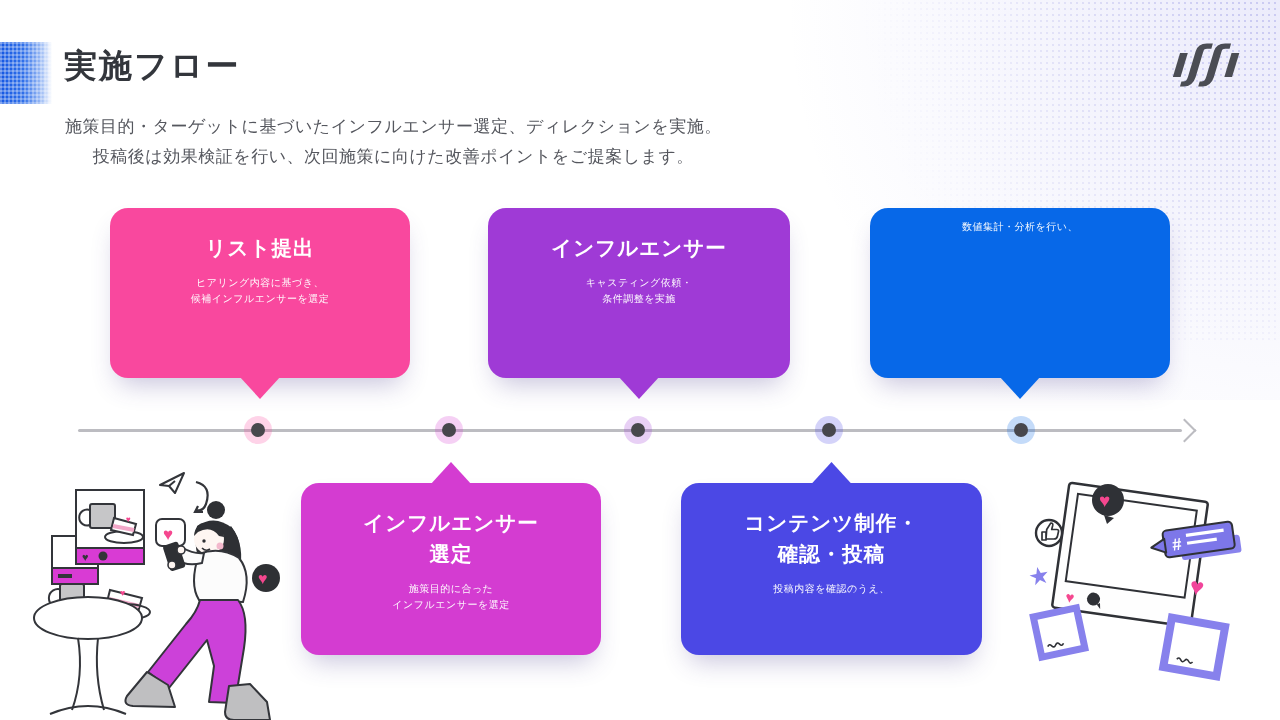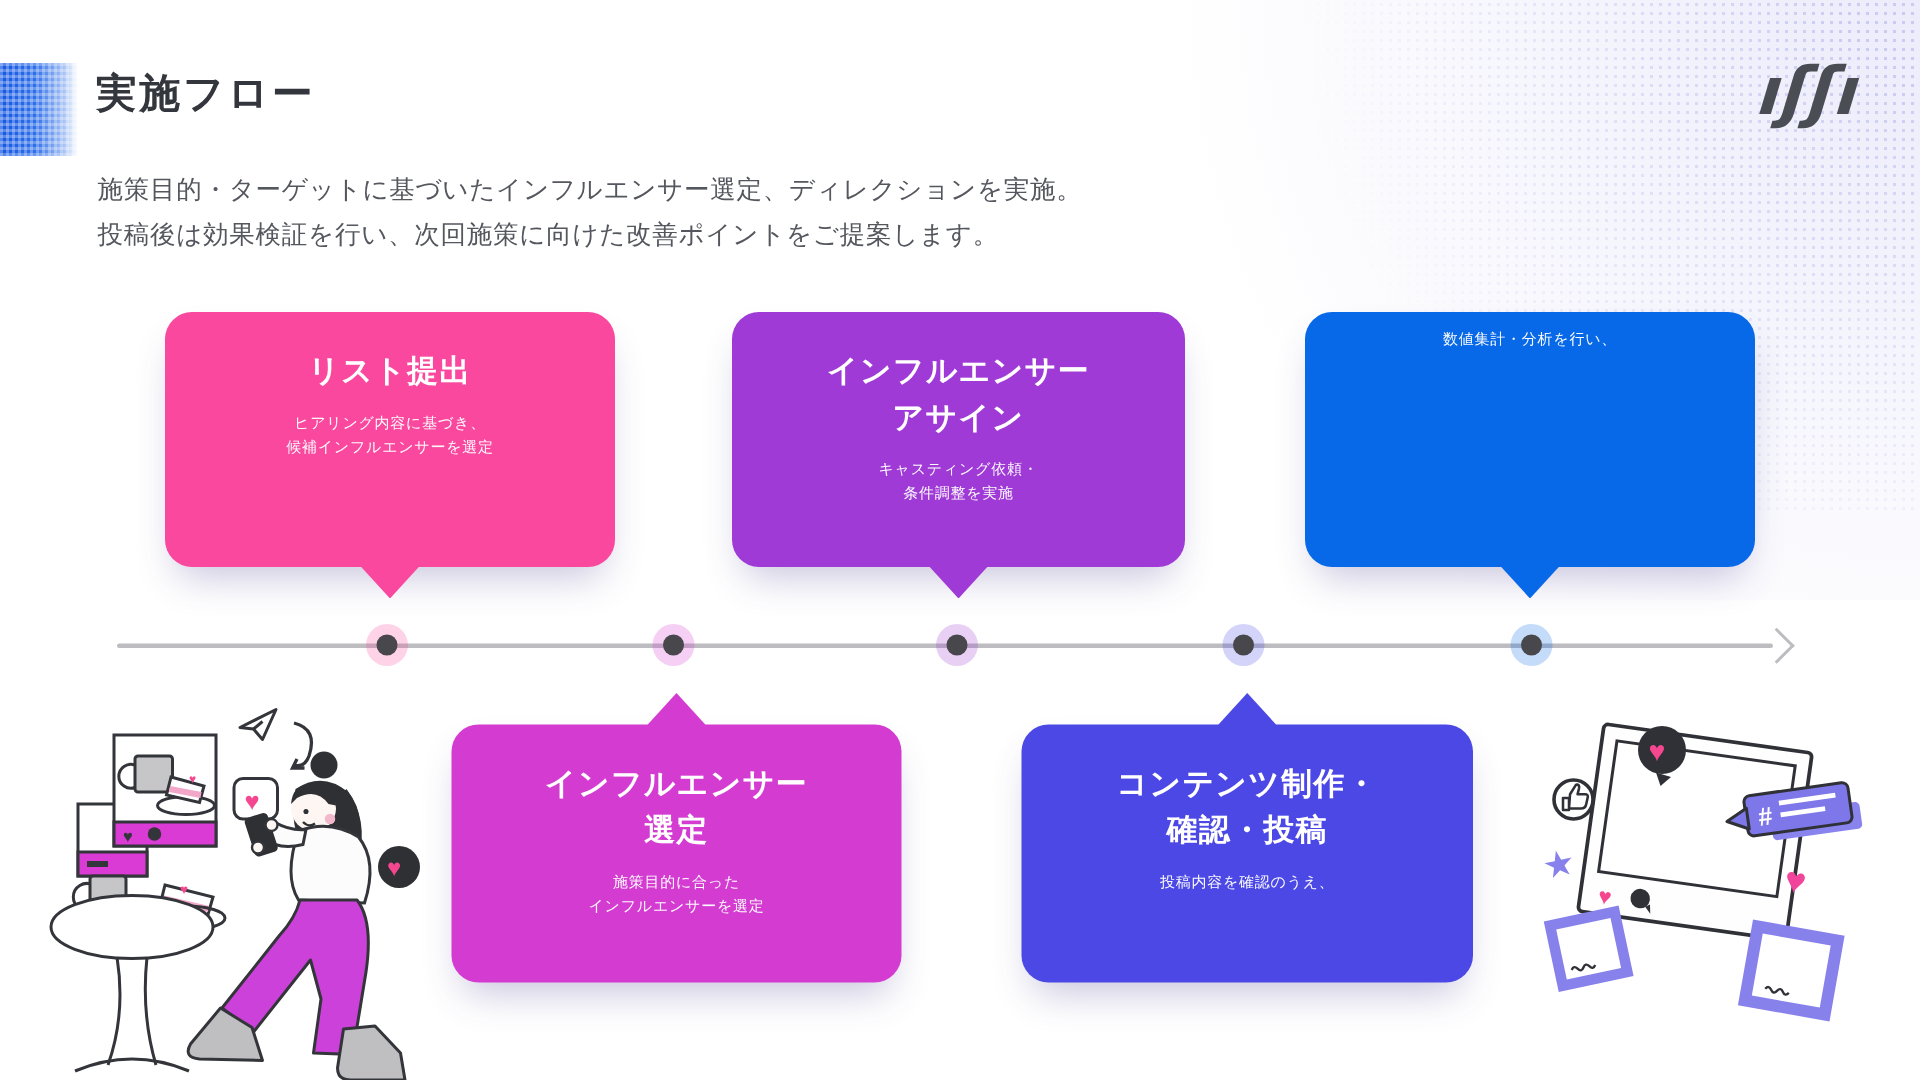--- a/index.html
+++ b/index.html
@@ -18,22 +18,22 @@
     background-size:6px 6px;
     -webkit-mask-image:radial-gradient(circle at 100% 0%, #000 10%, transparent 72%);
     mask-image:radial-gradient(circle at 100% 0%, #000 10%, transparent 72%);}
 
   
   .accent{position:absolute;left:0;top:42px;width:52px;height:62px;
     background-image:
       repeating-linear-gradient(0deg, rgba(255,255,255,.28) 0 2px, transparent 2px 4px),
       repeating-linear-gradient(90deg, rgba(255,255,255,.28) 0 2px, transparent 2px 4px),
       linear-gradient(90deg,#1557E2 0%,#2F6FE9 45%,#9DBCF5 80%,rgba(255,255,255,0) 100%);}
-  .title{position:absolute;left:64px;top:44px;font-size:27px;font-weight:700;color:#33363C;letter-spacing:2px;}
-  .desc{position:absolute;left:65px;top:112px;font-size:17px;line-height:30px;color:#55575E;letter-spacing:.5px;}
+  .title{position:absolute;left:64px;top:44px;font-size:33px;font-weight:700;color:#33363C;letter-spacing:2px;}
+  .desc{position:absolute;left:65px;top:112px;font-size:17px;line-height:30px;color:#55575E;letter-spacing:.5px;text-align:center;}
   .logo{position:absolute;right:40px;top:40px;font-size:44px;line-height:1;color:#4B4D54;
     font-style:italic;font-weight:700;transform:skewX(-6deg);font-family:"DejaVu Sans",sans-serif;}
 
   
   .bubble{position:absolute;border-radius:18px;background:var(--c);color:#fff;text-align:center;
     box-shadow:0 14px 26px -8px rgba(70,55,140,.30);}
   .bubble .tail{position:absolute;left:50%;transform:translateX(-50%);width:42px;height:23px;background:var(--c);}
   .bubble.top .tail{bottom:-21px;clip-path:polygon(0 0,100% 0,50% 100%);}
   .bubble.bottom .tail{top:-21px;clip-path:polygon(50% 0,0 100%,100% 100%);}
   .b-title{margin-top:25px;font-size:20.5px;font-weight:700;line-height:1.5;letter-spacing:1px;}
@@ -115,21 +115,20 @@
     <div class="b-body">
       <div>施策目的に合った</div>
       <div>インフルエンサーを選定</div>
     </div>
     <div class="tail"></div>
   </div>
 
   <div class="bubble top s3" style="--c: #9F3AD6;">
     <div class="b-title">
       <div>インフルエンサー</div>
-      <div>アサイン</div>
     </div>
     <div class="b-body">
       <div>キャスティング依頼・</div>
       <div>条件調整を実施</div>
     </div>
     <div class="tail"></div>
   </div>
 
   <div class="bubble bottom s4" style="--c: #4B48E5;">
     <div class="b-title">

